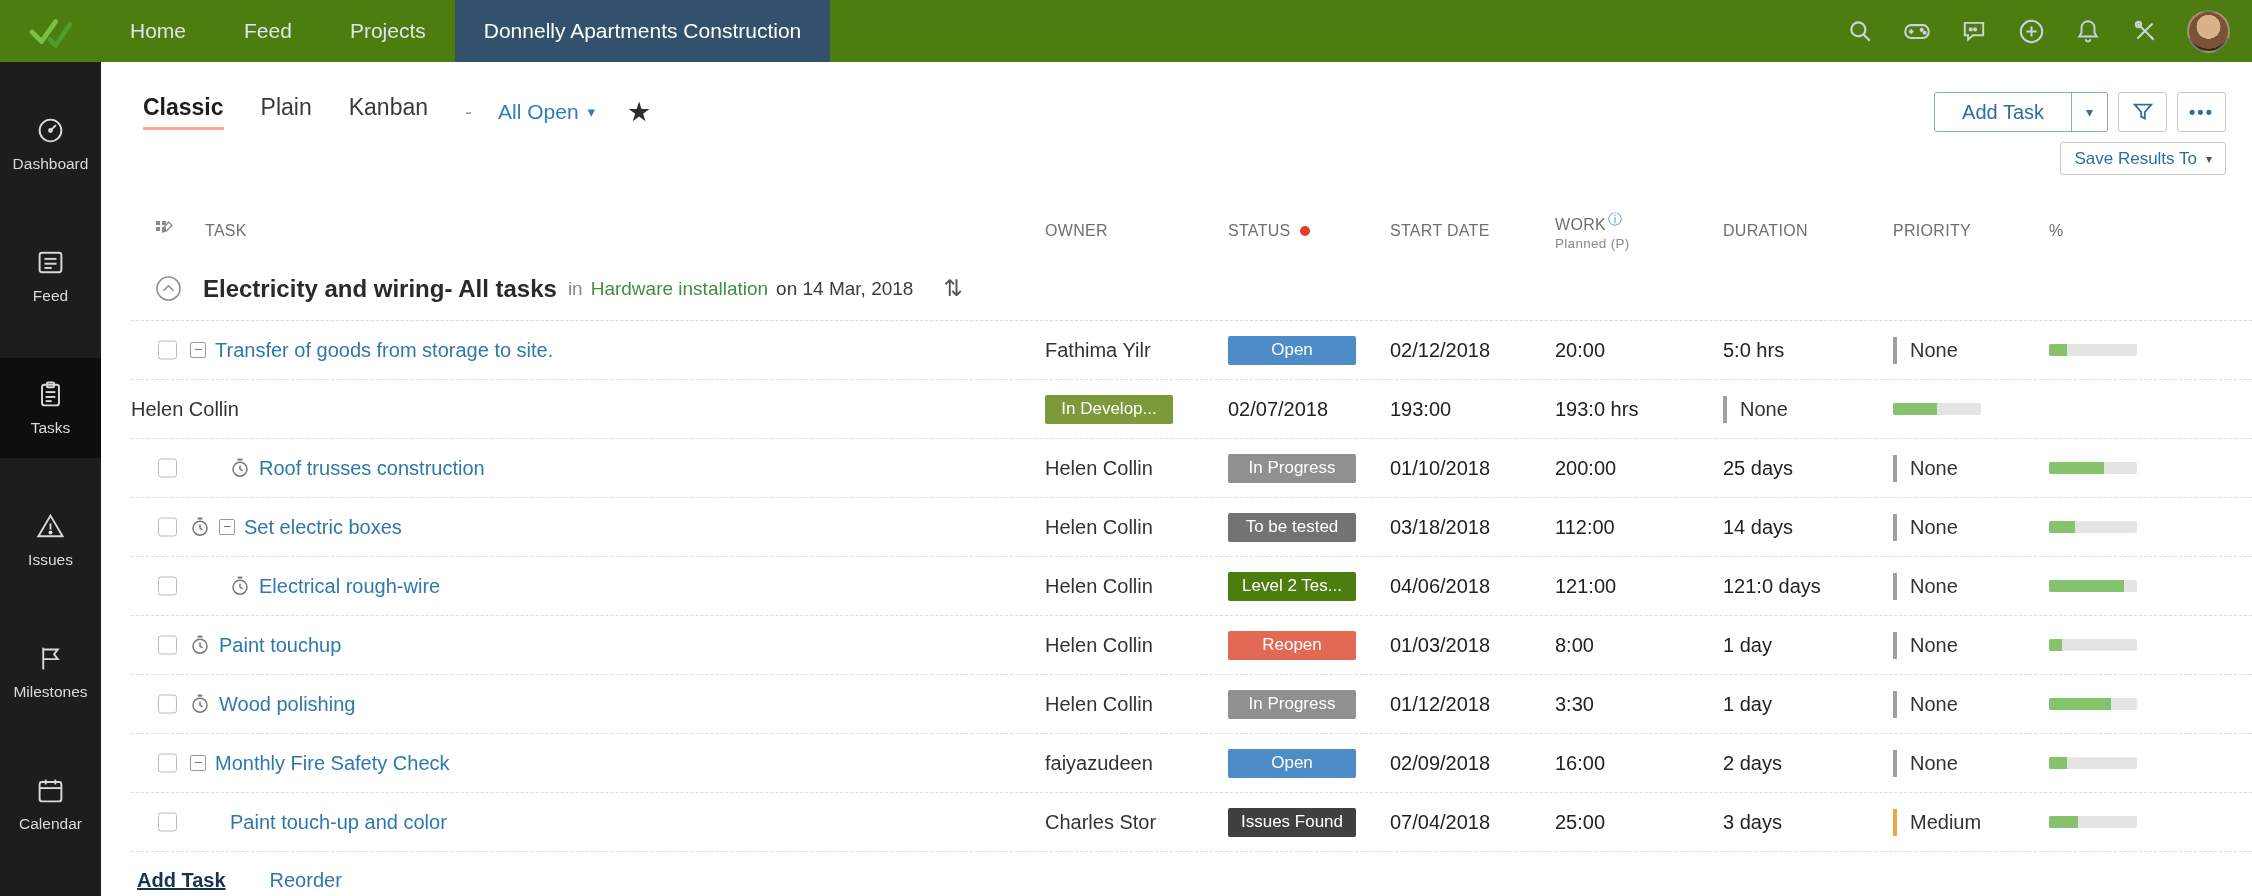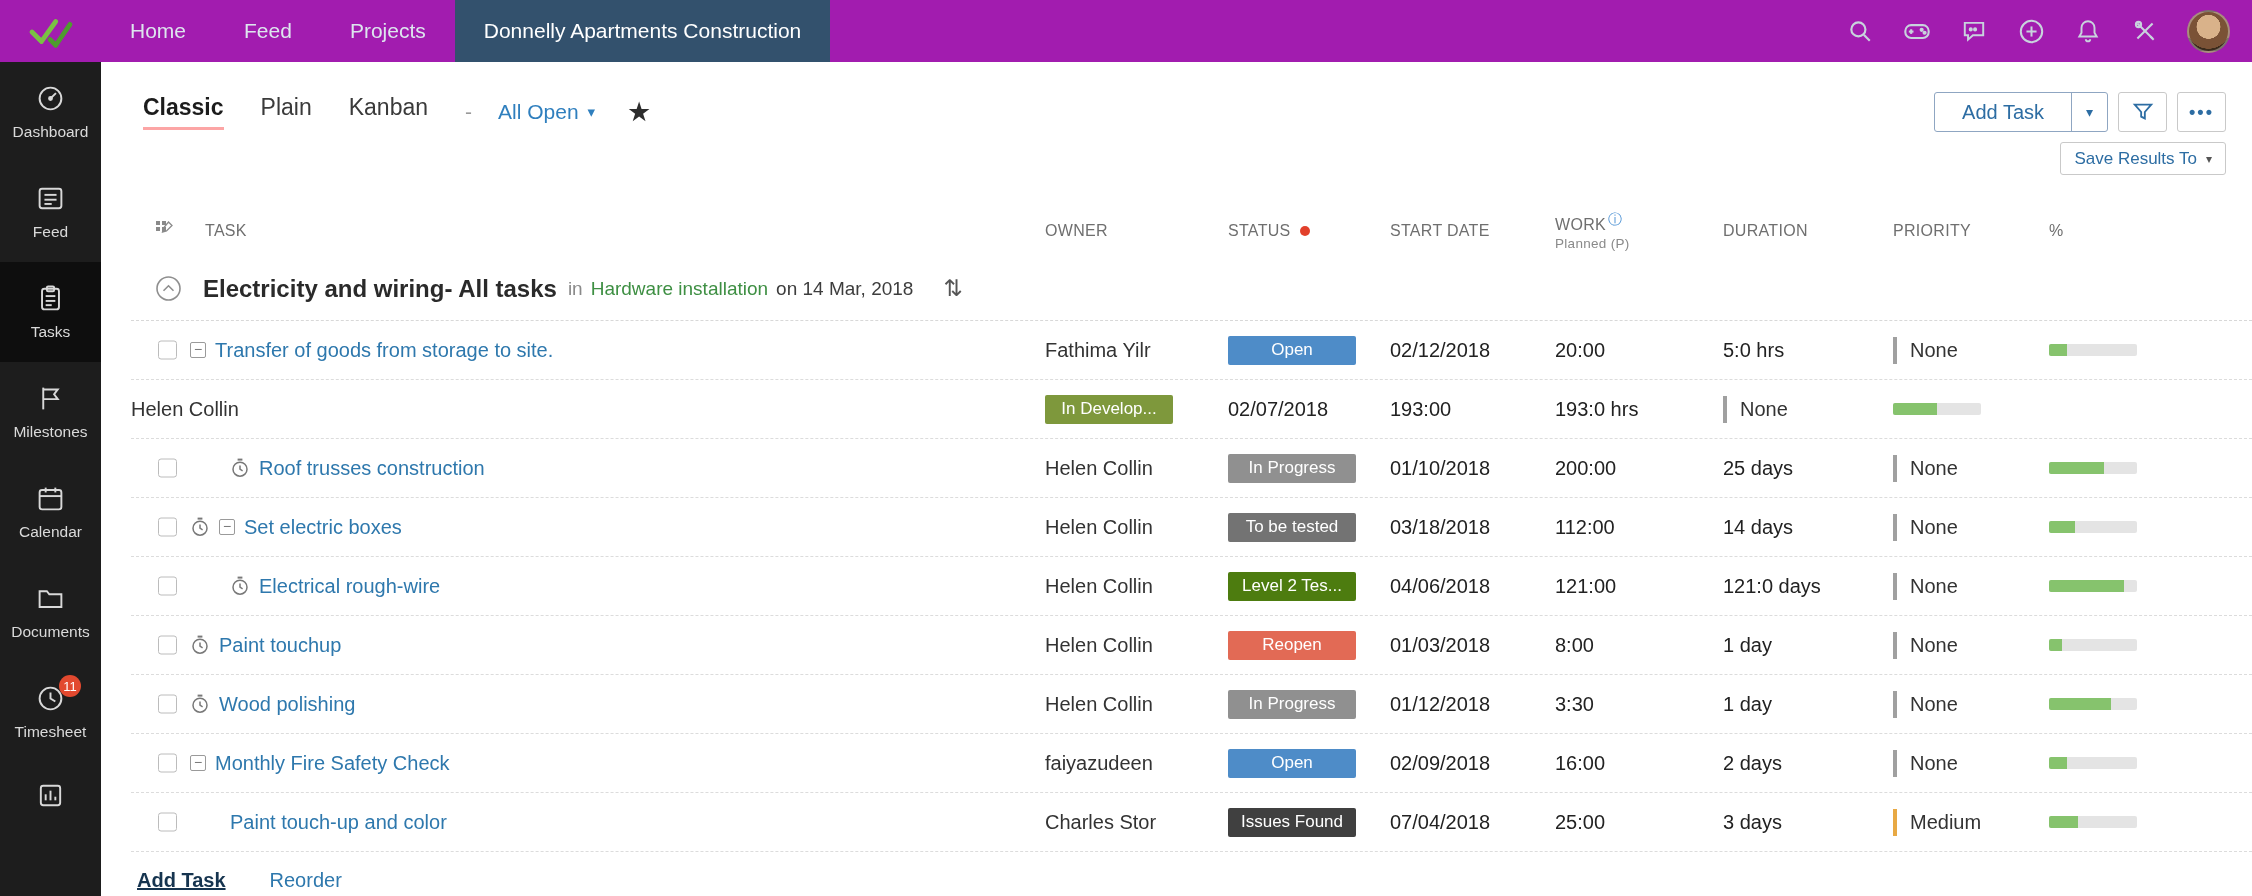--- a/index.html
+++ b/index.html
@@ -3,33 +3,33 @@
 <meta charset="utf-8">
 <style>
   * { box-sizing: border-box; margin: 0; padding: 0; }
   html,body { width:2252px; height:896px; }
   body {
     font-family: "Liberation Sans", sans-serif;
     background:#fff; position:relative; overflow:hidden;
   }
 
   
-  .topnav { position:absolute; top:0; left:0; right:0; height:62px; background:#a21caf; display:flex; align-items:center; z-index:10; }
+  .topnav { position:absolute; top:0; left:0; right:0; height:62px; background:#4d7c0f; display:flex; align-items:center; z-index:10; }
   .logo-box { width:101px; height:62px; display:flex; align-items:center; justify-content:center; cursor:pointer; }
   .nav-items { display:flex; height:62px; align-items:center; }
   .nav-item { color:#dde6ee; font-size:21px; padding:0 29px; height:62px; line-height:62px; cursor:pointer; white-space:nowrap; }
   .nav-item.active { background:#33516d; color:#fff; }
   .nav-right { margin-left:auto; display:flex; align-items:center; gap:27px; padding-right:22px; }
   .nav-icon { width:30px; height:30px; display:flex; align-items:center; justify-content:center; cursor:pointer; }
   .avatar { width:43px; height:43px; border-radius:50%; border:2px solid rgba(255,255,255,.35); cursor:pointer;
             background: radial-gradient(circle at 50% 38%, #d9b28a 0 38%, #7a5236 39% 70%, #3a2a1c 71%); }
 
   
   .sidebar { position:absolute; top:62px; left:0; bottom:0; width:101px; background:#1d1d1d; overflow:hidden; z-index:9; }
-  .sb-item { position:relative; height:100px; display:flex; flex-direction:column; align-items:center; justify-content:center; gap:10px; cursor:pointer; }
+  .sb-item { position:relative; height:100px; display:flex; flex-direction:column; align-items:center; justify-content:center; gap:10px; cursor:pointer;margin-top:32px; }
   .sb-item.active { background:#0e0e0e; }
   .sb-item.partial { height:96px; justify-content:flex-start; padding-top:18px; }
   .sb-icon { width:30px; height:30px; display:flex; align-items:center; justify-content:center; }
   .sb-label { font-size:15.5px; color:#dadada; }
   .sb-badge { position:absolute; top:13px; right:20px; min-width:22px; height:22px; padding:0 4px; border-radius:11px;
               background:#e2492f; color:#fff; font-size:13px; display:flex; align-items:center; justify-content:center; }
 
   
   .main { position:absolute; top:62px; left:101px; right:0; bottom:0; background:#fff; overflow:hidden; }
 
@@ -191,20 +191,30 @@
             <line x1="8" y1="10" x2="16" y2="10"></line>
             <line x1="8" y1="14" x2="16" y2="14"></line>
             <line x1="8" y1="17.5" x2="13" y2="17.5"></line>
           </svg>
         </span>
         <span class="sb-label">Tasks</span>
       </div>
       <div class="sb-item">
         <span class="sb-icon">
           <svg viewBox="0 0 24 24" width="29" height="29" fill="none" stroke="#d8d8d8" stroke-width="1.6">
+            <path d="M12 3 L22 20 H2 Z"></path>
+            <line x1="12" y1="9.5" x2="12" y2="14.5"></line>
+            <circle cx="12" cy="17" r="0.9" fill="#d8d8d8"></circle>
+          </svg>
+        </span>
+        <span class="sb-label">Issues</span>
+      </div>
+      <div class="sb-item">
+        <span class="sb-icon">
+          <svg viewBox="0 0 24 24" width="29" height="29" fill="none" stroke="#d8d8d8" stroke-width="1.6">
             <line x1="6" y1="3" x2="6" y2="21"></line>
             <path d="M6 4.5 h12 l-3 4 3 4 H6"></path>
           </svg>
         </span>
         <span class="sb-label">Milestones</span>
       </div>
       <div class="sb-item">
         <span class="sb-icon">
           <svg viewBox="0 0 24 24" width="29" height="29" fill="none" stroke="#d8d8d8" stroke-width="1.6">
             <rect x="3" y="5" width="18" height="16" rx="2"></rect>

